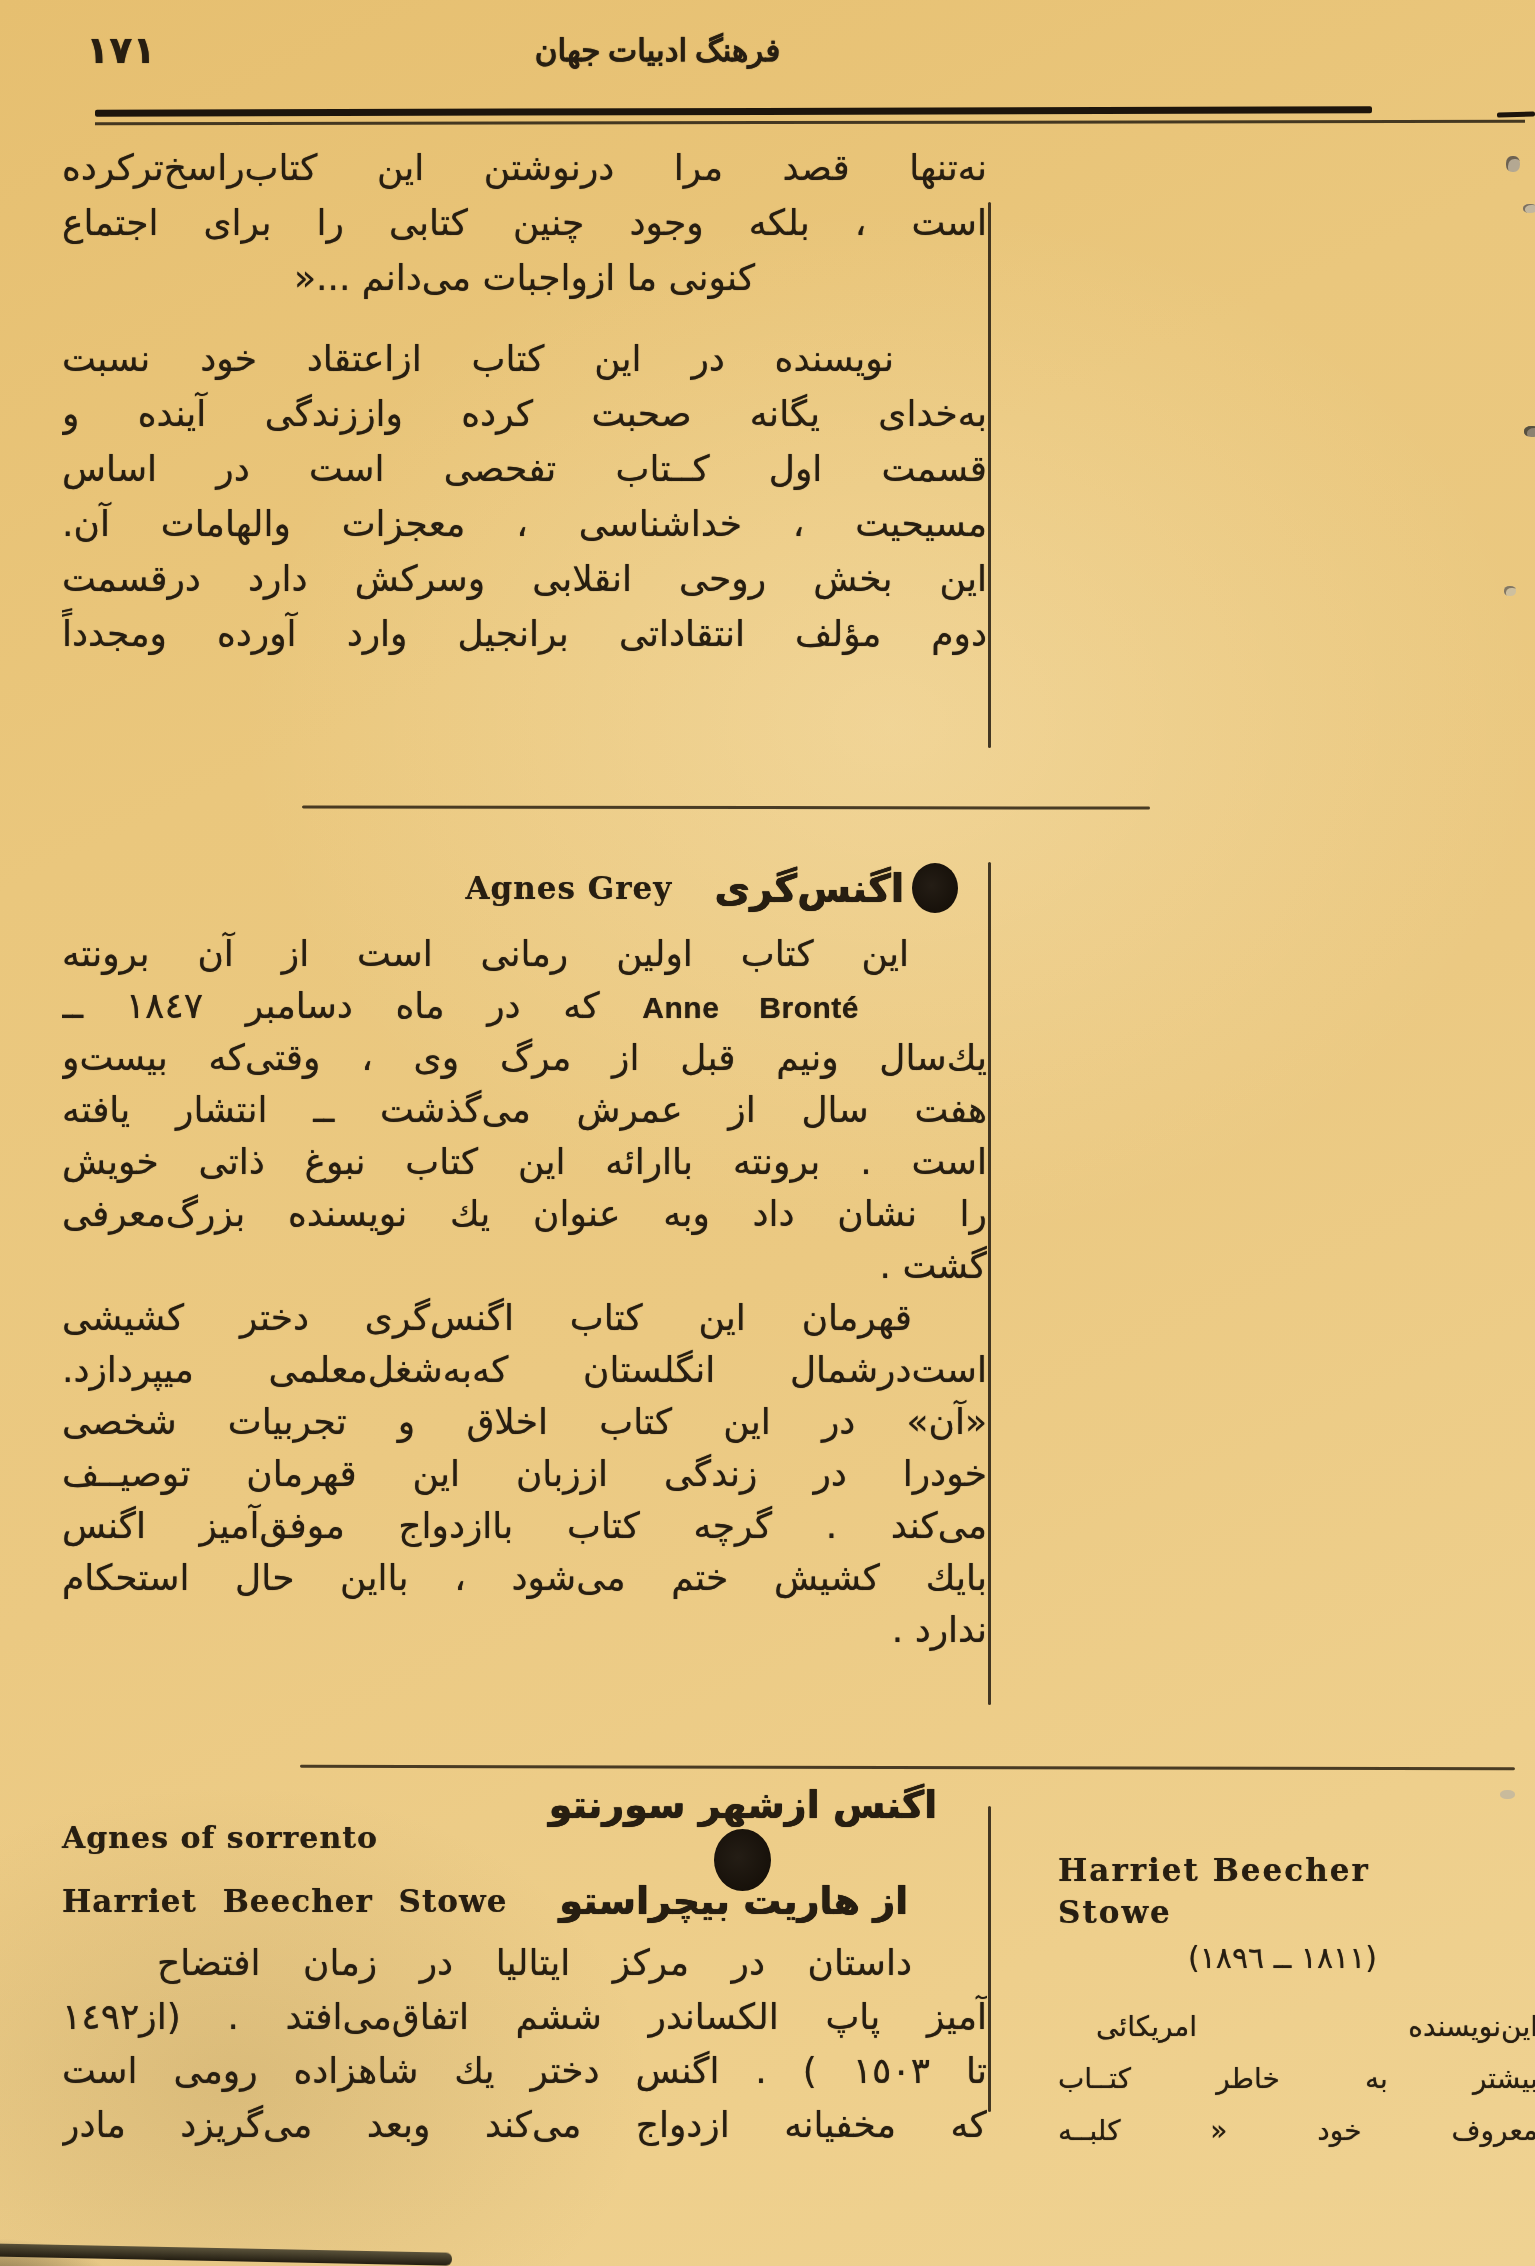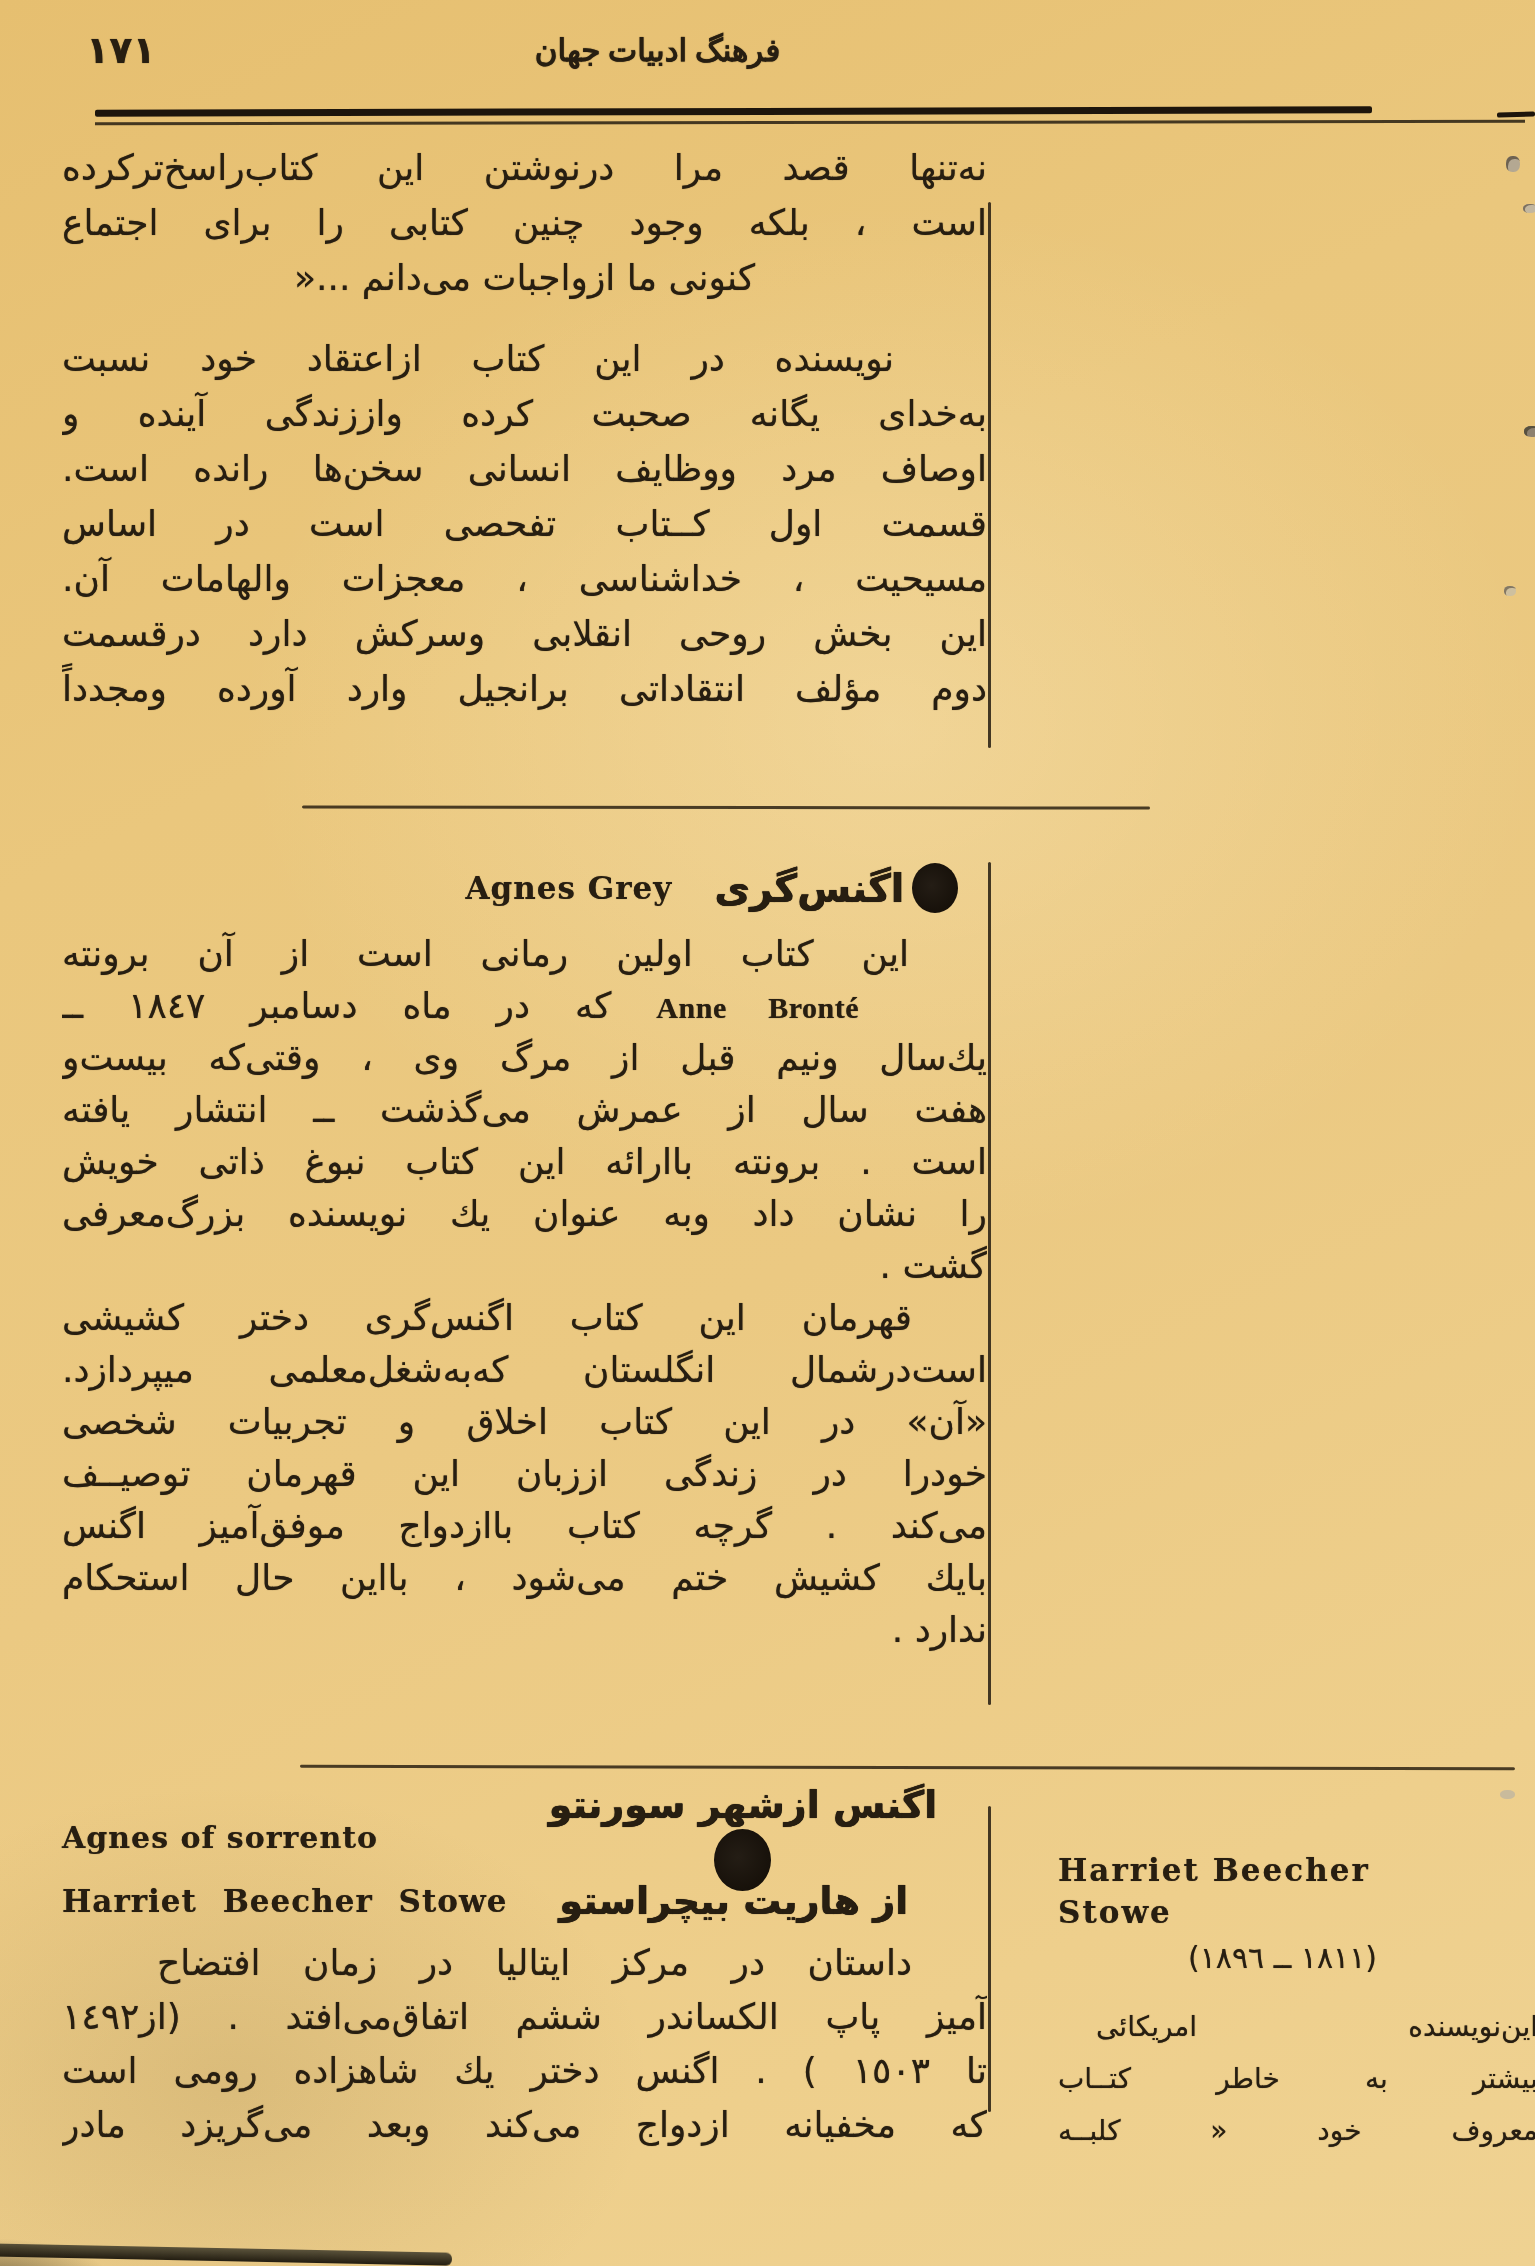--- a/index.html
+++ b/index.html
@@ -23,21 +23,21 @@
   .divider{height:3px;background:#241b0e;opacity:.82;border-radius:2px;}
   
   .col{direction:rtl;}
   .line{
     direction:rtl;height:var(--lh);line-height:var(--lh);font-size:36px;
     text-align:justify;text-align-last:justify;overflow:hidden;
     text-shadow:0 0 0.9px rgba(38,28,14,.75);
   }
   .line.c{text-align:center;text-align-last:center;}
   .line.end{text-align:right;text-align-last:right;}
-  .latin-inline{font-family:Liberation Serif, serif;font-weight:bold;font-size:30px;
+  .latin-inline{font-family:Liberation Sans, sans-serif;font-weight:bold;font-size:30px;
                 letter-spacing:.5px;white-space:nowrap;margin-top:44px;}
   
   .h-row{display:flex;align-items:center;}
   .h-fa{font-weight:bold;font-size:39px;direction:rtl;text-shadow:0.6px 0 0 #241b0e, 0 0 1px rgba(35,25,12,.8);}
   .h-en{font-family:"DejaVu Serif",serif;font-weight:bold;font-size:31px;letter-spacing:1px;
         text-shadow:0 0 0.8px rgba(35,25,12,.6);}
   .bullet{background:radial-gradient(circle at 42% 45%, #241d15 0%, #17110a 70%);
           border-radius:50%;}
   
   .side-name{font-family:"DejaVu Serif",serif;font-weight:bold;font-size:31px;letter-spacing:2px;
@@ -63,21 +63,20 @@
   <div class="abs vrule" style="left:988px;top:202px;height:546px;"></div>
   <div class="abs vrule" style="left:988px;top:862px;height:843px;"></div>
   <div class="abs vrule" style="left:988px;top:1806px;height:306px;"></div>
 
   <div class="abs col" style="left:62px;top:140px;width:925px;--lh:55px;">
       <div class="line j">نه‌تنها قصد مرا درنوشتن این کتاب‌راسخ‌ترکرده</div>
       <div class="line j">است ، بلکه وجود چنین کتابی را برای اجتماع</div>
       <div class="line c">کنونی ما ازواجبات می‌دانم ...«</div>
       <div class="line j" style="padding-right: 93px; margin-top: 26px;">نویسنده در این کتاب ازاعتقاد خود نسبت</div>
       <div class="line j">به‌خدای یگانه صحبت کرده واززندگی آینده و</div>
-      <div class="line j">اوصاف مرد ووظایف انسانی سخن‌ها رانده است.</div>
       <div class="line j">قسمت اول کــتاب تفحصی است در اساس</div>
       <div class="line j">مسیحیت ، خداشناسی ، معجزات والهامات آن.</div>
       <div class="line j">این بخش روحی انقلابی وسرکش دارد درقسمت</div>
       <div class="line j">دوم مؤلف انتقاداتی برانجیل وارد آورده ومجدداً</div>
     </div>
 
   <div class="abs divider" style="left:302px;top:806px;width:848px;transform:rotate(0.08deg);"></div>
 
   <div class="abs h-row" style="left:62px;top:858px;width:896px;height:60px;justify-content:flex-end;">
     <span class="h-en" style="margin-right:42px;">Agnes Grey</span>

